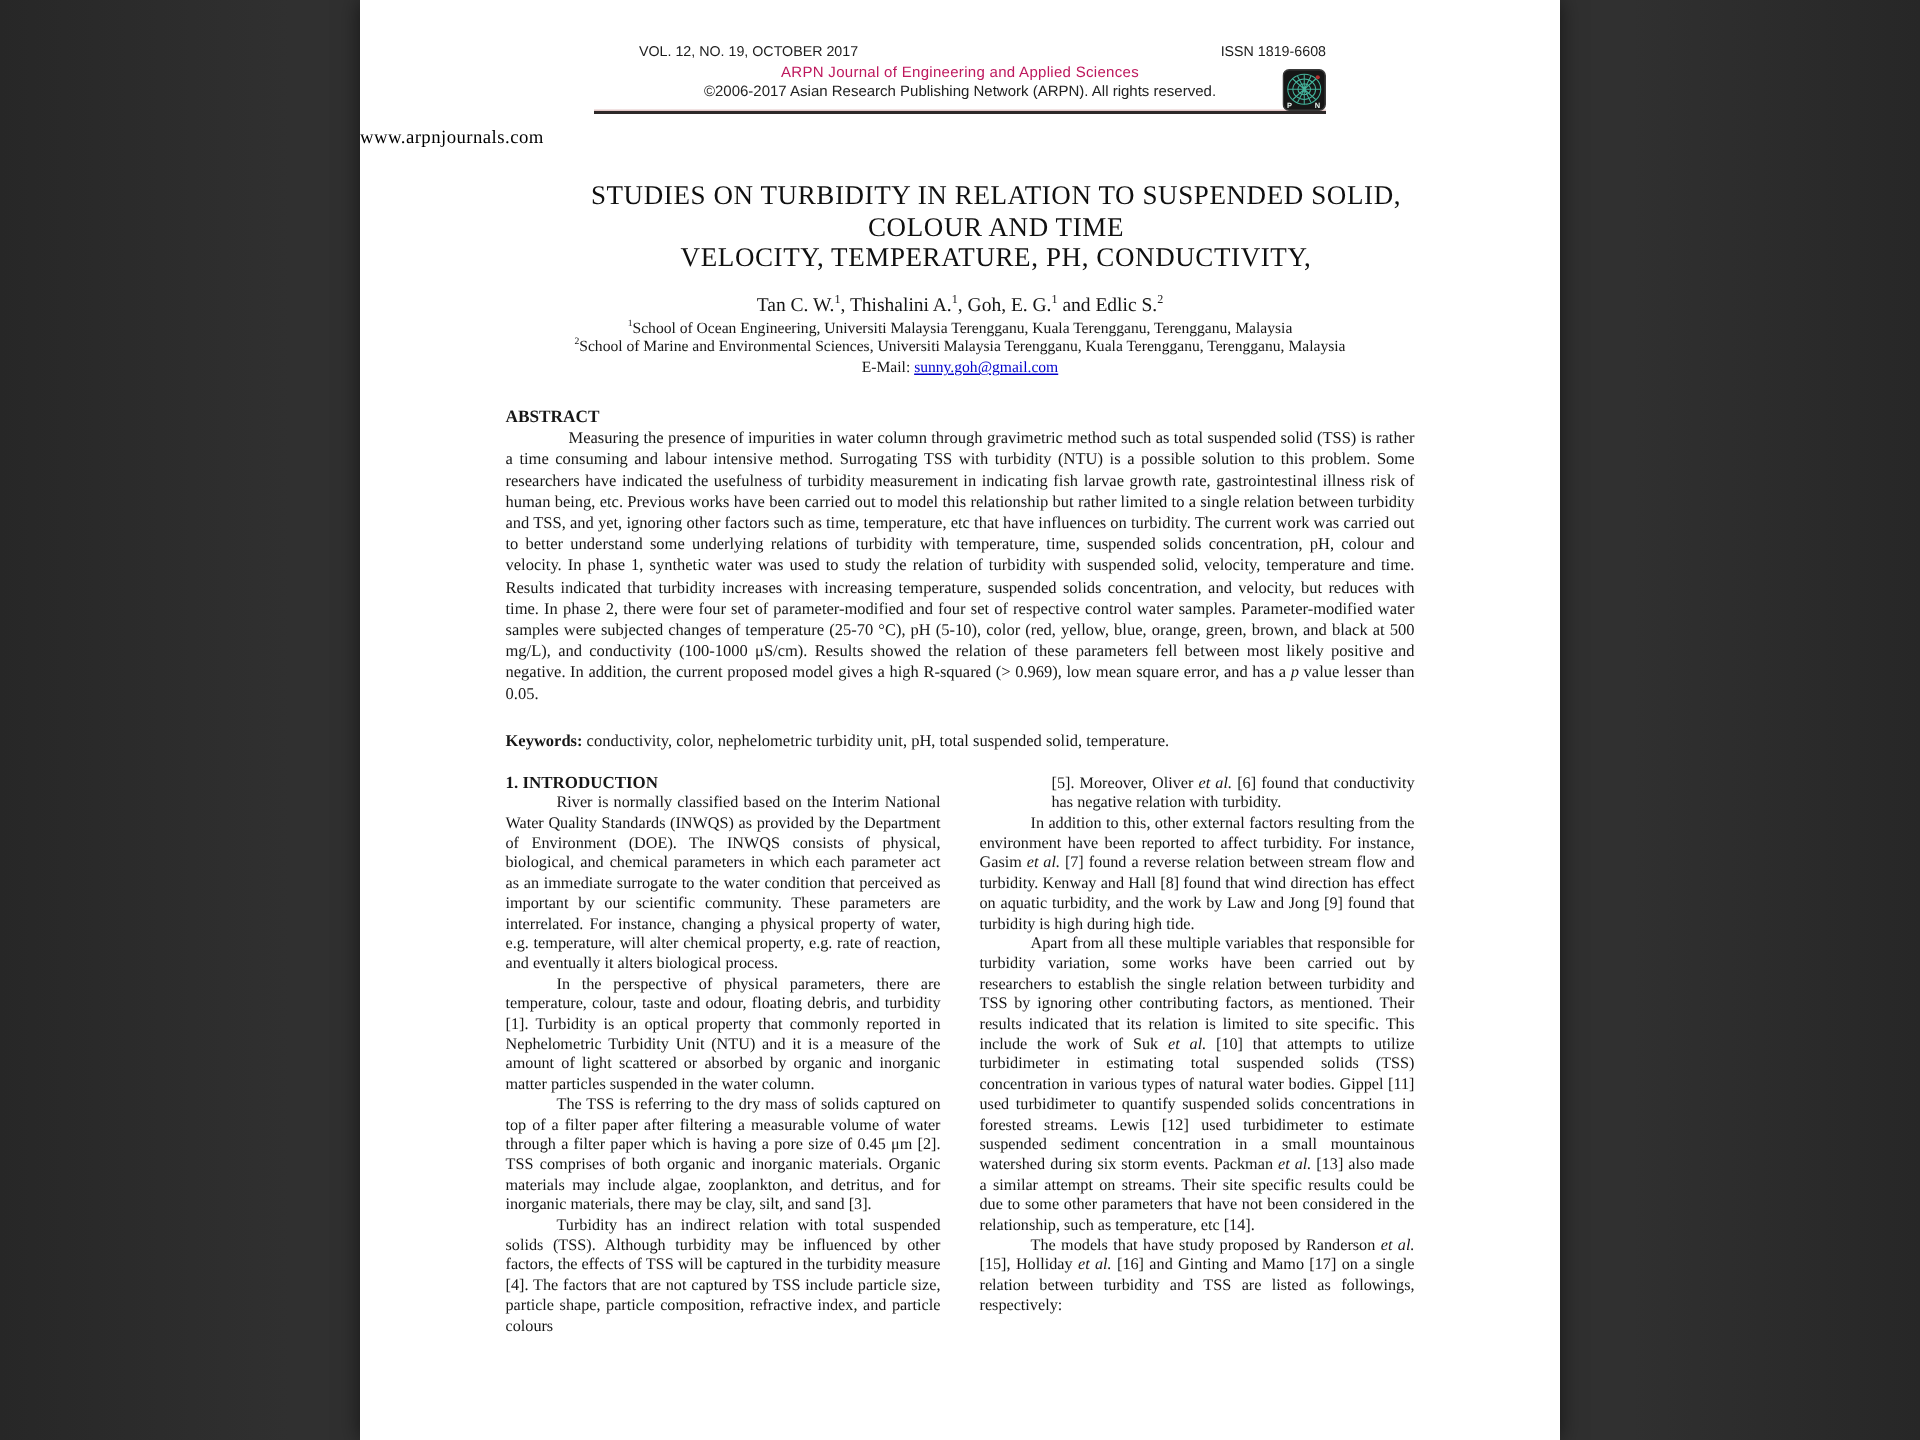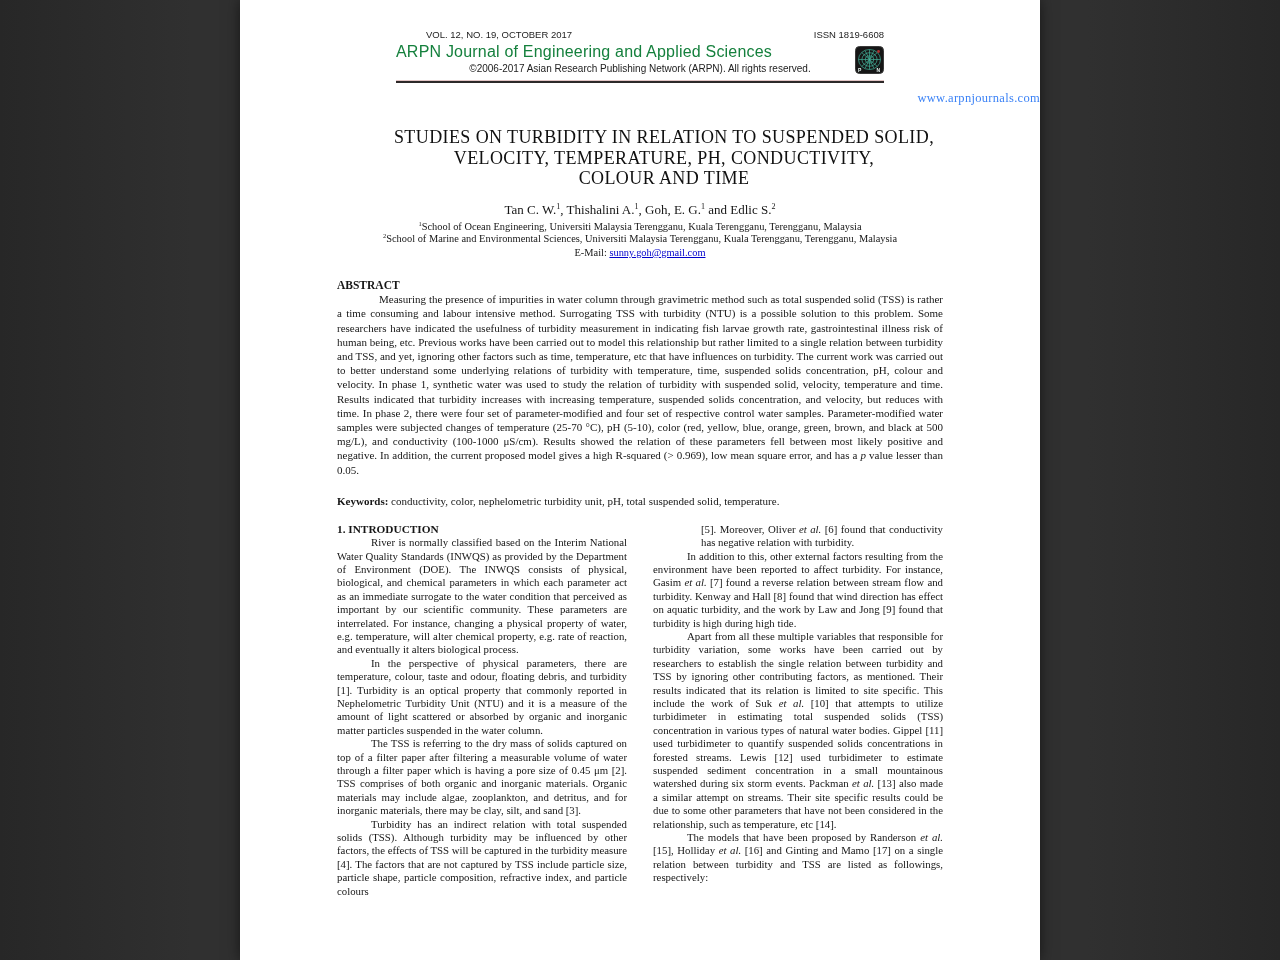--- a/index.html
+++ b/index.html
@@ -11,29 +11,29 @@
 
   .paper { position:absolute; left:240px; top:0; width:800px; height:960px;
            background:#ffffff; color:#161616; overflow:hidden;
            box-shadow:0 0 14px rgba(0,0,0,0.55); }
 
   
   .header-band { width:488px; margin:0 auto; padding-top:29px; position:relative; }
   .header-meta { display:flex; justify-content:space-between;
                  font-family:"Liberation Sans", sans-serif; font-size:9.5px; color:#1d1d1d; }
   .vol { padding-left:30px; }
-  .journal-name { text-align:left; font-family:"Liberation Sans", sans-serif;
-                  font-size:16px; margin-top:3px; letter-spacing:.2px; color:#15803d; }
+  .journal-name { text-align:center; font-family:"Liberation Sans", sans-serif;
+                  font-size:10px; margin-top:3px; letter-spacing:.2px; color:#be185d; }
   .copyright { text-align:center; font-family:"Liberation Sans", sans-serif;
                font-size:10px; margin-top:2px; color:#222; }
   .header-rule { height:3px; margin-top:6px;
                  background:linear-gradient(#e3c6c6 0, #e3c6c6 1px, #2d2929 1px, #2d2929 3px); }
   .logo { position:absolute; right:0; top:46px; width:29px; height:28px; }
 
-  .website { text-align:right; font-size:12.5px; letter-spacing:.3px; margin-top:8px; color:#3b82f6; }
+  .website { text-align:left; font-size:12.5px; letter-spacing:.3px; margin-top:8px; color:#000000; }
 
   
   .paper-title { margin-top:21px; text-align:center; font-size:18px; line-height:20.5px;
                  letter-spacing:.4px; color:#101010; }
   .paper-title span { display:block;padding-left:48px; }
   .authors { margin-top:13px; text-align:center; font-size:13px; }
   .affil { text-align:center; font-size:10.4px; line-height:12.8px; }
   .affil-first { margin-top:3px; }
   .email-line { text-align:center; font-size:10.4px; margin-top:1px;font-family:Liberation Serif, serif; }
   sup { font-size:62%; vertical-align:super; line-height:0; }
@@ -85,22 +85,22 @@
           <circle cx="23.5" cy="5.5" r="1.4" fill="#b03030"></circle>
         </svg>
       </div>
       <div class="header-rule"></div>
     </div>
 
     <div class="website">www.arpnjournals.com</div>
 
     <div class="paper-title">
       <span>STUDIES ON TURBIDITY IN RELATION TO SUSPENDED SOLID,</span>
+      <span>COLOUR AND TIME</span>
       <span>VELOCITY, TEMPERATURE, PH, CONDUCTIVITY,</span>
-      <span>COLOUR AND TIME</span>
     </div>
 
     <div class="authors"><span>Tan C. W.</span><sup>1</sup><span>, Thishalini A.</span><sup>1</sup><span>, Goh, E. G.</span><sup>1</sup><span> and Edlic S.</span><sup>2</sup></div>
     <div class="affil affil-first"><sup>1</sup><span>School of Ocean Engineering, Universiti Malaysia Terengganu, Kuala Terengganu, Terengganu, Malaysia</span></div>
     <div class="affil"><sup>2</sup><span>School of Marine and Environmental Sciences, Universiti Malaysia Terengganu, Kuala Terengganu, Terengganu, Malaysia</span></div>
     <div class="email-line"><span>E-Mail: </span><span class="link">sunny.goh@gmail.com</span></div>
 
     <div class="content">
       <div class="abstract-heading">ABSTRACT</div>
       <div class="abstract-text"><span>Measuring the presence of impurities in water column through gravimetric method such as total suspended solid (TSS) is rather a time consuming and labour intensive method. Surrogating TSS with turbidity (NTU) is a possible solution to this problem. Some researchers have indicated the usefulness of turbidity measurement in indicating fish larvae growth rate, gastrointestinal illness risk of human being, etc. Previous works have been carried out to model this relationship but rather limited to a single relation between turbidity and TSS, and yet, ignoring other factors such as time, temperature, etc that have influences on turbidity. The current work was carried out to better understand some underlying relations of turbidity with temperature, time, suspended solids concentration, pH, colour and velocity. In phase 1, synthetic water was used to study the relation of turbidity with suspended solid, velocity, temperature and time. Results indicated that turbidity increases with increasing temperature, suspended solids concentration, and velocity, but reduces with time. In phase 2, there were four set of parameter-modified and four set of respective control water samples. Parameter-modified water samples were subjected changes of temperature (25-70 °C), pH (5-10), color (red, yellow, blue, orange, green, brown, and black at 500 mg/L), and conductivity (100-1000 μS/cm). Results showed the relation of these parameters fell between most likely positive and negative. In addition, the current proposed model gives a high R-squared (&gt; 0.969), low mean square error, and has a </span><span class="i">p</span><span> value lesser than 0.05.</span></div>
@@ -111,19 +111,19 @@
           <div class="section-heading">1. INTRODUCTION</div>
           <p class="para"><span>River is normally classified based on the Interim National Water Quality Standards (INWQS) as provided by the Department of Environment (DOE). The INWQS consists of physical, biological, and chemical parameters in which each parameter act as an immediate surrogate to the water condition that perceived as important by our scientific community. These parameters are interrelated. For instance, changing a physical property of water, e.g. temperature, will alter chemical property, e.g. rate of reaction, and eventually it alters biological process.</span></p>
           <p class="para"><span>In the perspective of physical parameters, there are temperature, colour, taste and odour, floating debris, and turbidity [1]. Turbidity is an optical property that commonly reported in Nephelometric Turbidity Unit (NTU) and it is a measure of the amount of light scattered or absorbed by organic and inorganic matter particles suspended in the water column.</span></p>
           <p class="para"><span>The TSS is referring to the dry mass of solids captured on top of a filter paper after filtering a measurable volume of water through a filter paper which is having a pore size of 0.45 μm [2]. TSS comprises of both organic and inorganic materials. Organic materials may include algae, zooplankton, and detritus, and for inorganic materials, there may be clay, silt, and sand [3].</span></p>
           <p class="para"><span>Turbidity has an indirect relation with total suspended solids (TSS). Although turbidity may be influenced by other factors, the effects of TSS will be captured in the turbidity measure [4]. The factors that are not captured by TSS include particle size, particle shape, particle composition, refractive index, and particle colours</span></p>
         </div>
         <div class="col">
           <p class="para no-indent"><span>[5]. Moreover, Oliver </span><span class="i">et al.</span><span> [6] found that conductivity has negative relation with turbidity.</span></p>
           <p class="para"><span>In addition to this, other external factors resulting from the environment have been reported to affect turbidity. For instance, Gasim </span><span class="i">et al.</span><span> [7] found a reverse relation between stream flow and turbidity. Kenway and Hall [8] found that wind direction has effect on aquatic turbidity, and the work by Law and Jong [9] found that turbidity is high during high tide.</span></p>
           <p class="para"><span>Apart from all these multiple variables that responsible for turbidity variation, some works have been carried out by researchers to establish the single relation between turbidity and TSS by ignoring other contributing factors, as mentioned. Their results indicated that its relation is limited to site specific. This include the work of Suk </span><span class="i">et al.</span><span> [10] that attempts to utilize turbidimeter in estimating total suspended solids (TSS) concentration in various types of natural water bodies. Gippel [11] used turbidimeter to quantify suspended solids concentrations in forested streams. Lewis [12] used turbidimeter to estimate suspended sediment concentration in a small mountainous watershed during six storm events. Packman </span><span class="i">et al.</span><span> [13] also made a similar attempt on streams. Their site specific results could be due to some other parameters that have not been considered in the relationship, such as temperature, etc [14].</span></p>
-          <p class="para"><span>The models that have been proposed by Randerson </span><span class="i">et al.</span><span> [15], Holliday </span><span class="i">et al.</span><span> [16] and Ginting and Mamo [17] on a single relation between turbidity and TSS are listed as followings, respectively:</span></p>
+          <p class="para"><span>The models that have study proposed by Randerson </span><span class="i">et al.</span><span> [15], Holliday </span><span class="i">et al.</span><span> [16] and Ginting and Mamo [17] on a single relation between turbidity and TSS are listed as followings, respectively:</span></p>
         </div>
       </div>
     </div>
 
   </div>
 </div>
 
 </body></html>

